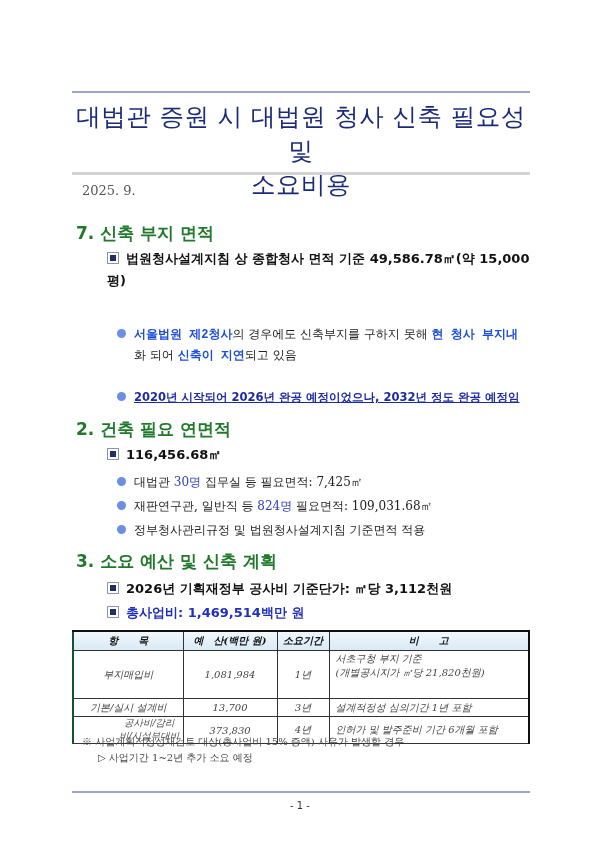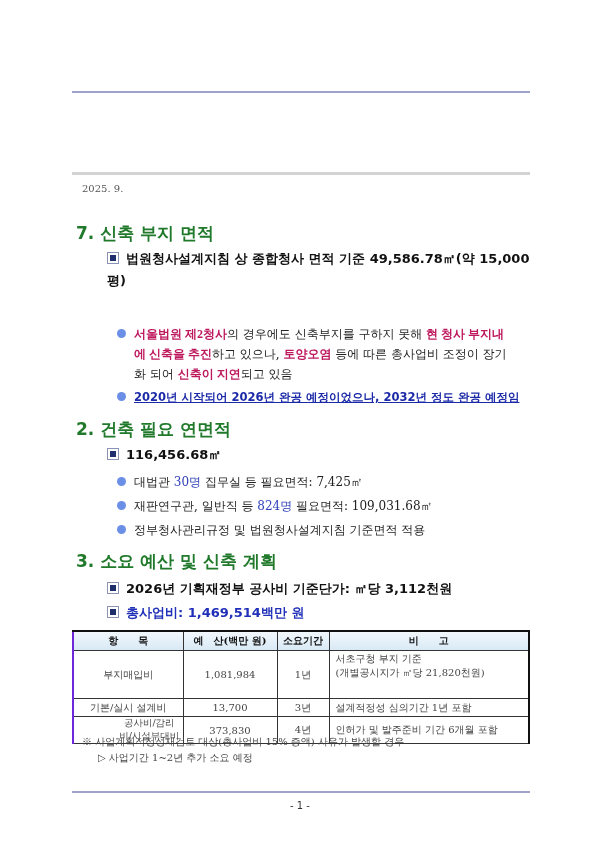--- a/index.html
+++ b/index.html
@@ -1,63 +1,64 @@
 <!DOCTYPE html>
 <html><head>
 <meta charset="utf-8">
 <style>
   html, body { margin:0; padding:0; background:#ffffff; }
   body { width:600px; height:849px; position:relative; overflow:hidden; font-family:"DejaVu Sans", sans-serif; color:#111; }
   .rule-top { position:absolute; left:72px; top:91px; width:458px; height:2px; background:#9ea3c9; }
   .title { position:absolute; left:72px; top:100px; width:458px; text-align:center; font-family:"DejaVu Serif", serif; color:#1c2a7a; font-size:24.5px; line-height:34px; letter-spacing:0.5px; }
   .rule-mid { position:absolute; left:72px; top:172px; width:458px; height:3px; background:#d3d3d3; }
-  .date { position:absolute; left:82px; top:183px; font-family:"DejaVu Serif", serif; font-size:10px; color:#555; }
+  .date { position:absolute; left:82px; top:183px; font-family:"DejaVu Serif", serif; font-size:13px; color:#555; }
   .h1 { position:absolute; left:76px; font-size:17px; font-weight:normal; color:#217a2b; }
   .h1 b { font-weight:bold; }
   .sq { display:inline-block; width:10px; height:10px; border:1px solid #8a93b3; background:#fff; position:relative; margin-right:7px; vertical-align:-1px; }
   .sq::after { content:""; position:absolute; left:2px; top:2px; width:6px; height:6px; background:#1f2f6b; }
   .l1 { position:absolute; left:107px; width:425px; font-size:13px; font-weight:bold; line-height:22px; color:#111; }
   .l1 .cont { padding-left:18px; }
   .dot { display:inline-block; width:9px; height:9px; border-radius:50%; background:#6b8fe6; margin-right:8px; vertical-align:0px; }
   .l2 { position:absolute; left:117px; width:415px; font-family:"DejaVu Serif", serif; font-size:12px; line-height:20px; color:#222; }
   .l2 .cont { padding-left:17px; }
-  .blue-b { color:#be185d; font-weight:bold; font-family:Liberation Serif, serif; }
+  .blue-b { color:#1d4ed8; font-weight:bold; font-family:Liberation Mono, monospace; }
   .blue { color:#3040b8; }
   .ul { color:#1c2aa8; text-decoration:underline; font-family:"DejaVu Sans", sans-serif; font-size:11.5px;font-weight:bold; }
   table.budget { position:absolute; left:72px; top:630px; width:458px; border-collapse:collapse; font-family:"DejaVu Serif", serif; font-size:10px; color:#444; }
   table.budget th, table.budget td { border:1px solid #333; text-align:center; padding:0 2px; height:17px; }
   table.budget thead th { background:linear-gradient(#f2f8fc,#d8e9f5); font-weight:bold; color:#111; border-top:2px solid #111; height:18px; }
   table.budget td.note { text-align:left; padding-left:6px; }
   table.budget tr.total td { font-weight:bold; color:#111; border-bottom:2px solid #111; border-top:2px solid #111; height:18px; }
-  table.budget { border-left:2px solid #6d28d9; border-right:2px solid #111; }
+  table.budget { border-left:2px solid #14532d; border-right:2px solid #111;font-style:italic; }
   .foot1 { position:absolute; left:82px; top:735px; font-family:"DejaVu Serif", serif; font-size:10px; color:#444; }
   .foot2 { position:absolute; left:98px; top:751px; font-family:"DejaVu Serif", serif; font-size:10px; color:#444; }
   .rule-bot { position:absolute; left:72px; top:791px; width:458px; height:2px; background:#9ea3c9; }
   .pageno { position:absolute; left:0; top:800px; width:600px; text-align:center; font-size:10px; color:#333; }
 </style>
 </head>
 <body>
 
 <div class="rule-top"></div>
 <div class="title">
+  <div>대법관 증원 시 대법원 청사 신축 필요성 및</div>
+  <div>소요비용</div>
 </div>
 <div class="rule-mid"></div>
 <div class="date">2025. 9.</div>
 
 <div class="h1" style="top:222px;"><b>7. 신축 부지 면적</b></div>
 
 <div class="l1" style="top:248px;">
   <span class="sq"></span><span>법원청사설계지침 상 종합청사 면적 기준 49,586.78㎡(약 15,000평)</span>
 </div>
 <div class="l1" style="top:276px;">
 </div>
 
 <div class="l2" style="top:324px;">
   <div><span class="dot"></span><span class="blue-b">서울법원 제2청사</span><span>의 경우에도 신축부지를 구하지 못해 </span><span class="blue-b">현 청사 부지내</span></div>
-  <div class="cont"><span class="blue-b">에 신축을 추진</span><span>하고 있으나, </span><span class="blue-b">토양오염</span><span> 등에 따른 총사업비 조정이 장기</span></div>
   <div class="cont"><span>화 되어 </span><span class="blue-b">신축이 지연</span><span>되고 있음</span></div>
 </div>
 <div class="l2" style="top:387px;">
   <span class="dot"></span><span class="ul">2020년 시작되어 2026년 완공 예정이었으나, 2032년 정도 완공 예정임</span>
 </div>
 
 <div class="h1" style="top:418px;"><b>2. 건축 필요 연면적</b></div>
 <div class="l1" style="top:444px;">
   <span class="sq"></span><span>116,456.68㎡</span>
 </div>

